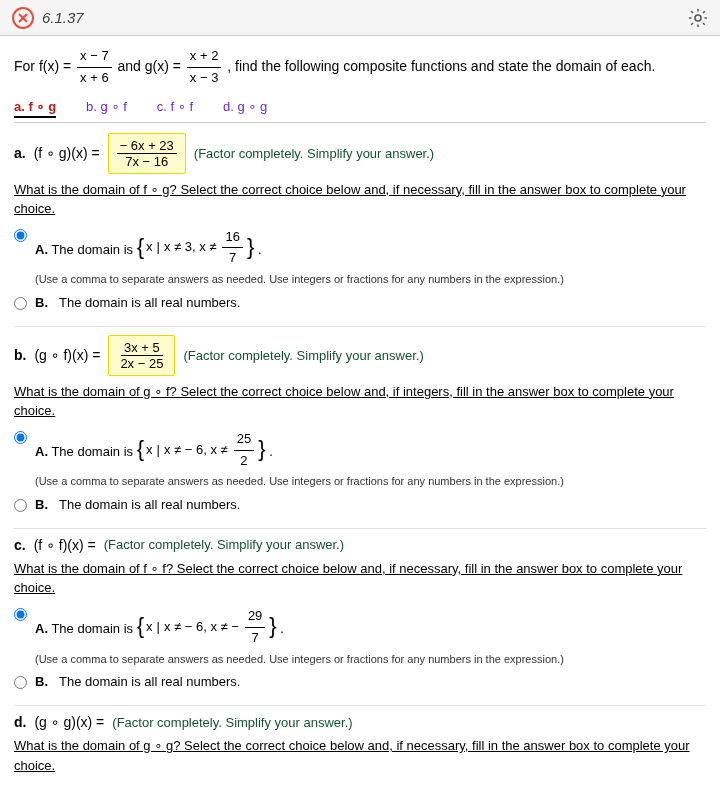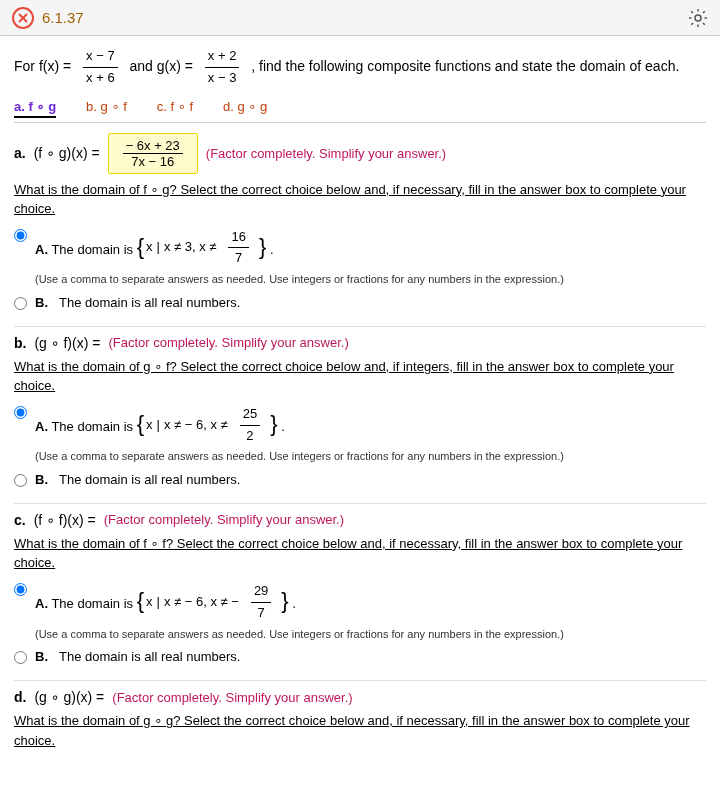--- a/index.html
+++ b/index.html
@@ -27,21 +27,22 @@
       align-items: center;
       gap: 8px;
     }
     .header-logo {
       width: 22px;
       height: 22px;
     }
     .header-version {
       font-size: 15px;
       font-weight: 500;
-      color: #a16207;
+      color: #404040;
+      font-style: italic;
     }
     .header-gear {
       cursor: pointer;
       color: #555;
     }
 
     
     .content {
       padding: 10px 14px;
     }
@@ -55,26 +56,26 @@
     
     .tab-row {
       display: flex;
       gap: 30px;
       border-bottom: 1px solid #ccc;
       margin-bottom: 10px;
       padding-bottom: 4px;
     }
     .tab-item {
       font-size: 13px;
-      color: #c2410c;
+      color: #6d28d9;
       cursor: pointer;
       padding-bottom: 2px;
     }
     .tab-item.active {
-      color: #6d28d9;
+      color: #b91c1c;
       font-weight: bold;
       border-bottom: 2px solid #000;
     }
 
     
     .part-section {
       margin-bottom: 16px;
     }
 
     .result-line {
@@ -84,21 +85,21 @@
       margin-bottom: 6px;
       font-size: 14px;
     }
 
     .fraction-box {
       display: inline-flex;
       flex-direction: column;
       align-items: center;
       font-size: 13px;
       vertical-align: middle;
-      margin: 0 8px;
+      margin: 0 2px;
     }
     .fraction-box .numerator {
       border-bottom: 1px solid #000;
       padding: 0 3px;
       text-align: center;
     }
     .fraction-box .denominator {
       padding: 0 3px;
       text-align: center;
     }
@@ -160,21 +161,21 @@
       background: #fffbcc;
       border: 1px solid #e8d800;
       padding: 4px 6px;
       display: inline-flex;
       align-items: center;
       gap: 4px;
       border-radius: 2px;
     }
 
     .factor-hint {
-      color: #be185d;
+      color: #14532d;
       font-size: 13px;
     }
 
     .divider {
       border: none;
       border-top: 1px solid #e0e0e0;
       margin: 8px 0;
     }
 
     .section-title {
@@ -285,20 +286,26 @@
       <span>The domain is all real numbers.</span>
     </div>
   </div>
 
   <hr class="divider">
 
   <div class="part-section">
     <div class="result-line">
       <span class="section-title">b.</span>
       <span>(g ∘ f)(x) =</span>
+      <span class="result-highlight">
+        <span class="fraction-box">
+          <span class="numerator">3x + 5</span>
+          <span class="denominator">2x − 25</span>
+        </span>
+      </span>
       <span class="factor-hint">(Factor completely. Simplify your answer.)</span>
     </div>
     <div class="domain-question">
       What is the domain of g ∘ f? Select the correct choice below and, if integers, fill in the answer box to complete your choice.
     </div>
 
     <div class="radio-option">
       <input type="radio" name="domain-b" checked="" style="">
       <div class="option-content">
         <span class="option-label">A.</span>

